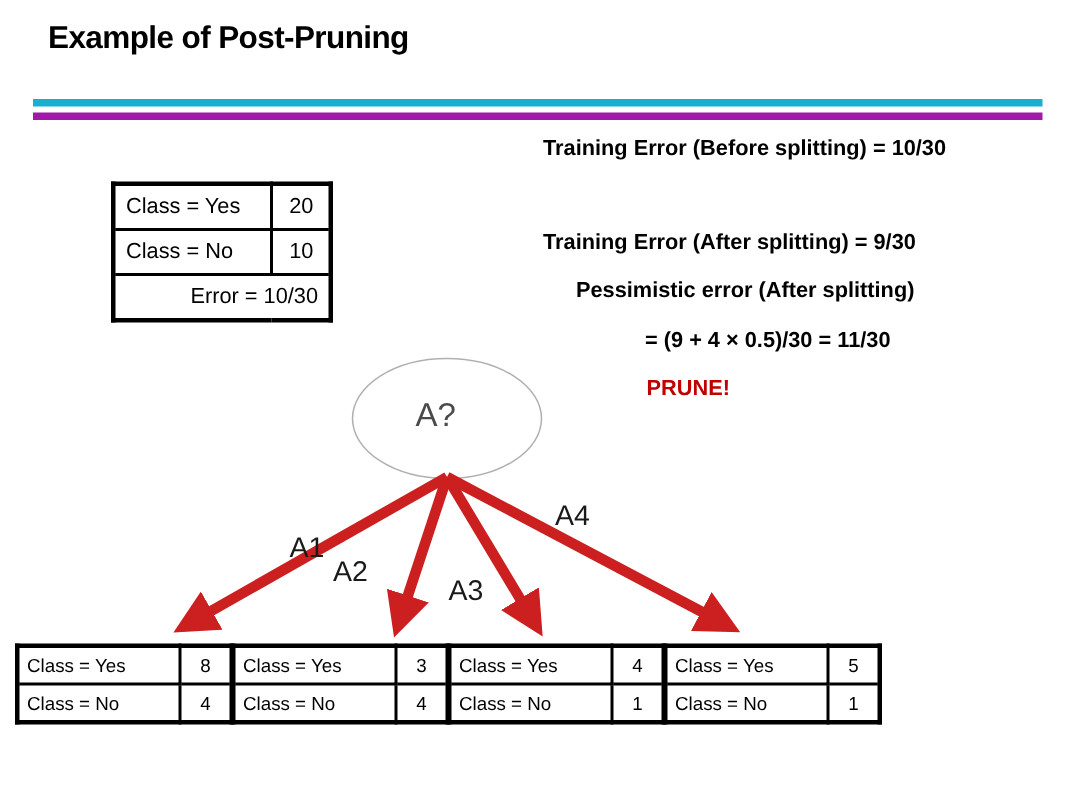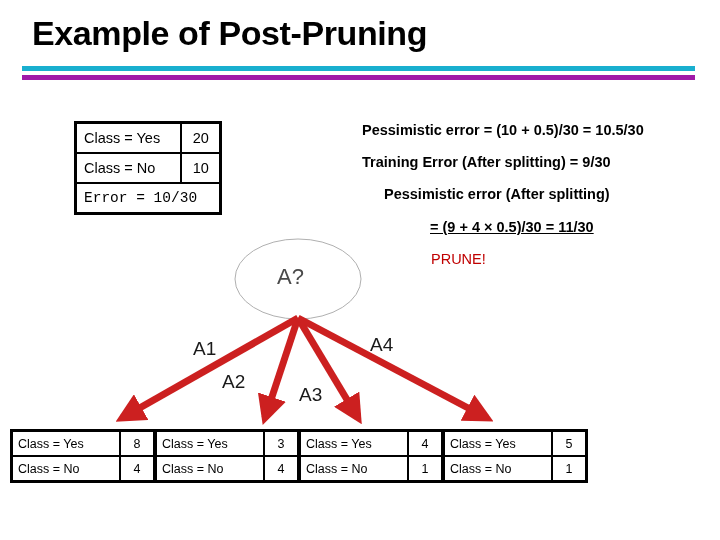--- a/index.html
+++ b/index.html
@@ -16,21 +16,21 @@
     height: 540px;
     background: #ffffff;
     overflow: hidden;
   }
 
   
   .slide-title {
     position: absolute;
     left: 32px;
     top: 14px;
-    font-size: 34px;
+    font-size: 21px;
     font-weight: bold;
     color: #000000;
     letter-spacing: -0.4px;
     white-space: nowrap;
   }
 
   
   .rule {
     position: absolute;
     left: 22px;
@@ -58,42 +58,42 @@
   .top-table td {
     border: 2px solid #000000;
     font-size: 14.5px;
     color: #000000;
     height: 28px;
     padding: 0 7px;
     white-space: nowrap;
   }
   .top-table td.label { text-align: left; width: 104px; }
   .top-table td.num   { text-align: center; width: 30px; padding-left: 8px; }
-  .top-table td.span  { text-align: left; font-family: Liberation Mono, monospace; }
+  .top-table td.span  { text-align: right; }
 
   
   .calc {
     position: absolute;
     font-size: 14.5px;
     font-weight: bold;
     color: #000000;
     white-space: nowrap;
   }
   .calc-0 { left: 362px; top: 91px;  }
   .calc-1 { left: 362px; top: 122px; }
   .calc-2 { left: 362px; top: 154px; }
   .calc-3 { left: 384px; top: 186px; }
-  .calc-4 { left: 430px; top: 219px; text-decoration: underline; }
+  .calc-4 { left: 430px; top: 219px; }
 
   .prune {
     position: absolute;
     left: 431px;
     top: 251px;
     font-size: 14.5px;
-    font-weight: normal;
+    font-weight: bold;
     white-space: nowrap;
   }
 
   
   .tree-svg {
     position: absolute;
     left: 0;
     top: 0;
     width: 720px;
     height: 540px;
@@ -106,21 +106,21 @@
     white-space: nowrap;
   }
   .node-root { left: 277px; top: 264px; }
 
   .edge-label {
     position: absolute;
     font-size: 19px;
     color: #1a1a1a;
     white-space: nowrap;
   }
-  .edge-a1 { left: 193px; top: 338px; }
+  .edge-a1 { left: 193px; top: 355px; }
   .edge-a2 { left: 222px; top: 371px; }
   .edge-a3 { left: 299px; top: 384px; }
   .edge-a4 { left: 370px; top: 334px; }
 
   
   .leaf-table {
     position: absolute;
     top: 429px;
     border-collapse: collapse;
     border: 3px solid #000000;
@@ -161,21 +161,21 @@
     <tr>
       <td class="label">Class = No</td>
       <td class="num">10</td>
     </tr>
     <tr>
       <td class="span" colspan="2">Error = 10/30</td>
     </tr>
   </tbody>
     </table>
 
-  <div class="calc calc-1">Pessimistic error = (10 + 0.5)/30 = 10.5/30</div>
+  <div class="calc calc-0">Training Error (Before splitting) = 10/30</div>
   <div class="calc calc-2">Training Error (After splitting) = 9/30</div>
   <div class="calc calc-3">Pessimistic error (After splitting)</div>
   <div class="calc calc-4">= (9 + 4 × 0.5)/30 = 11/30</div>
 
   <div class="prune" style="color: rgb(192, 0, 0);">PRUNE!</div>
 
   <svg class="tree-svg" viewBox="0 0 720 540" xmlns="http://www.w3.org/2000/svg">
     <defs>
       <marker id="redArrow" viewBox="0 0 10 10" refX="7.5" refY="5" markerWidth="4.2" markerHeight="4.2" orient="auto-start-reverse">
         <path d="M 0 0 L 10 5 L 0 10 z" fill="#CC2020"></path>

